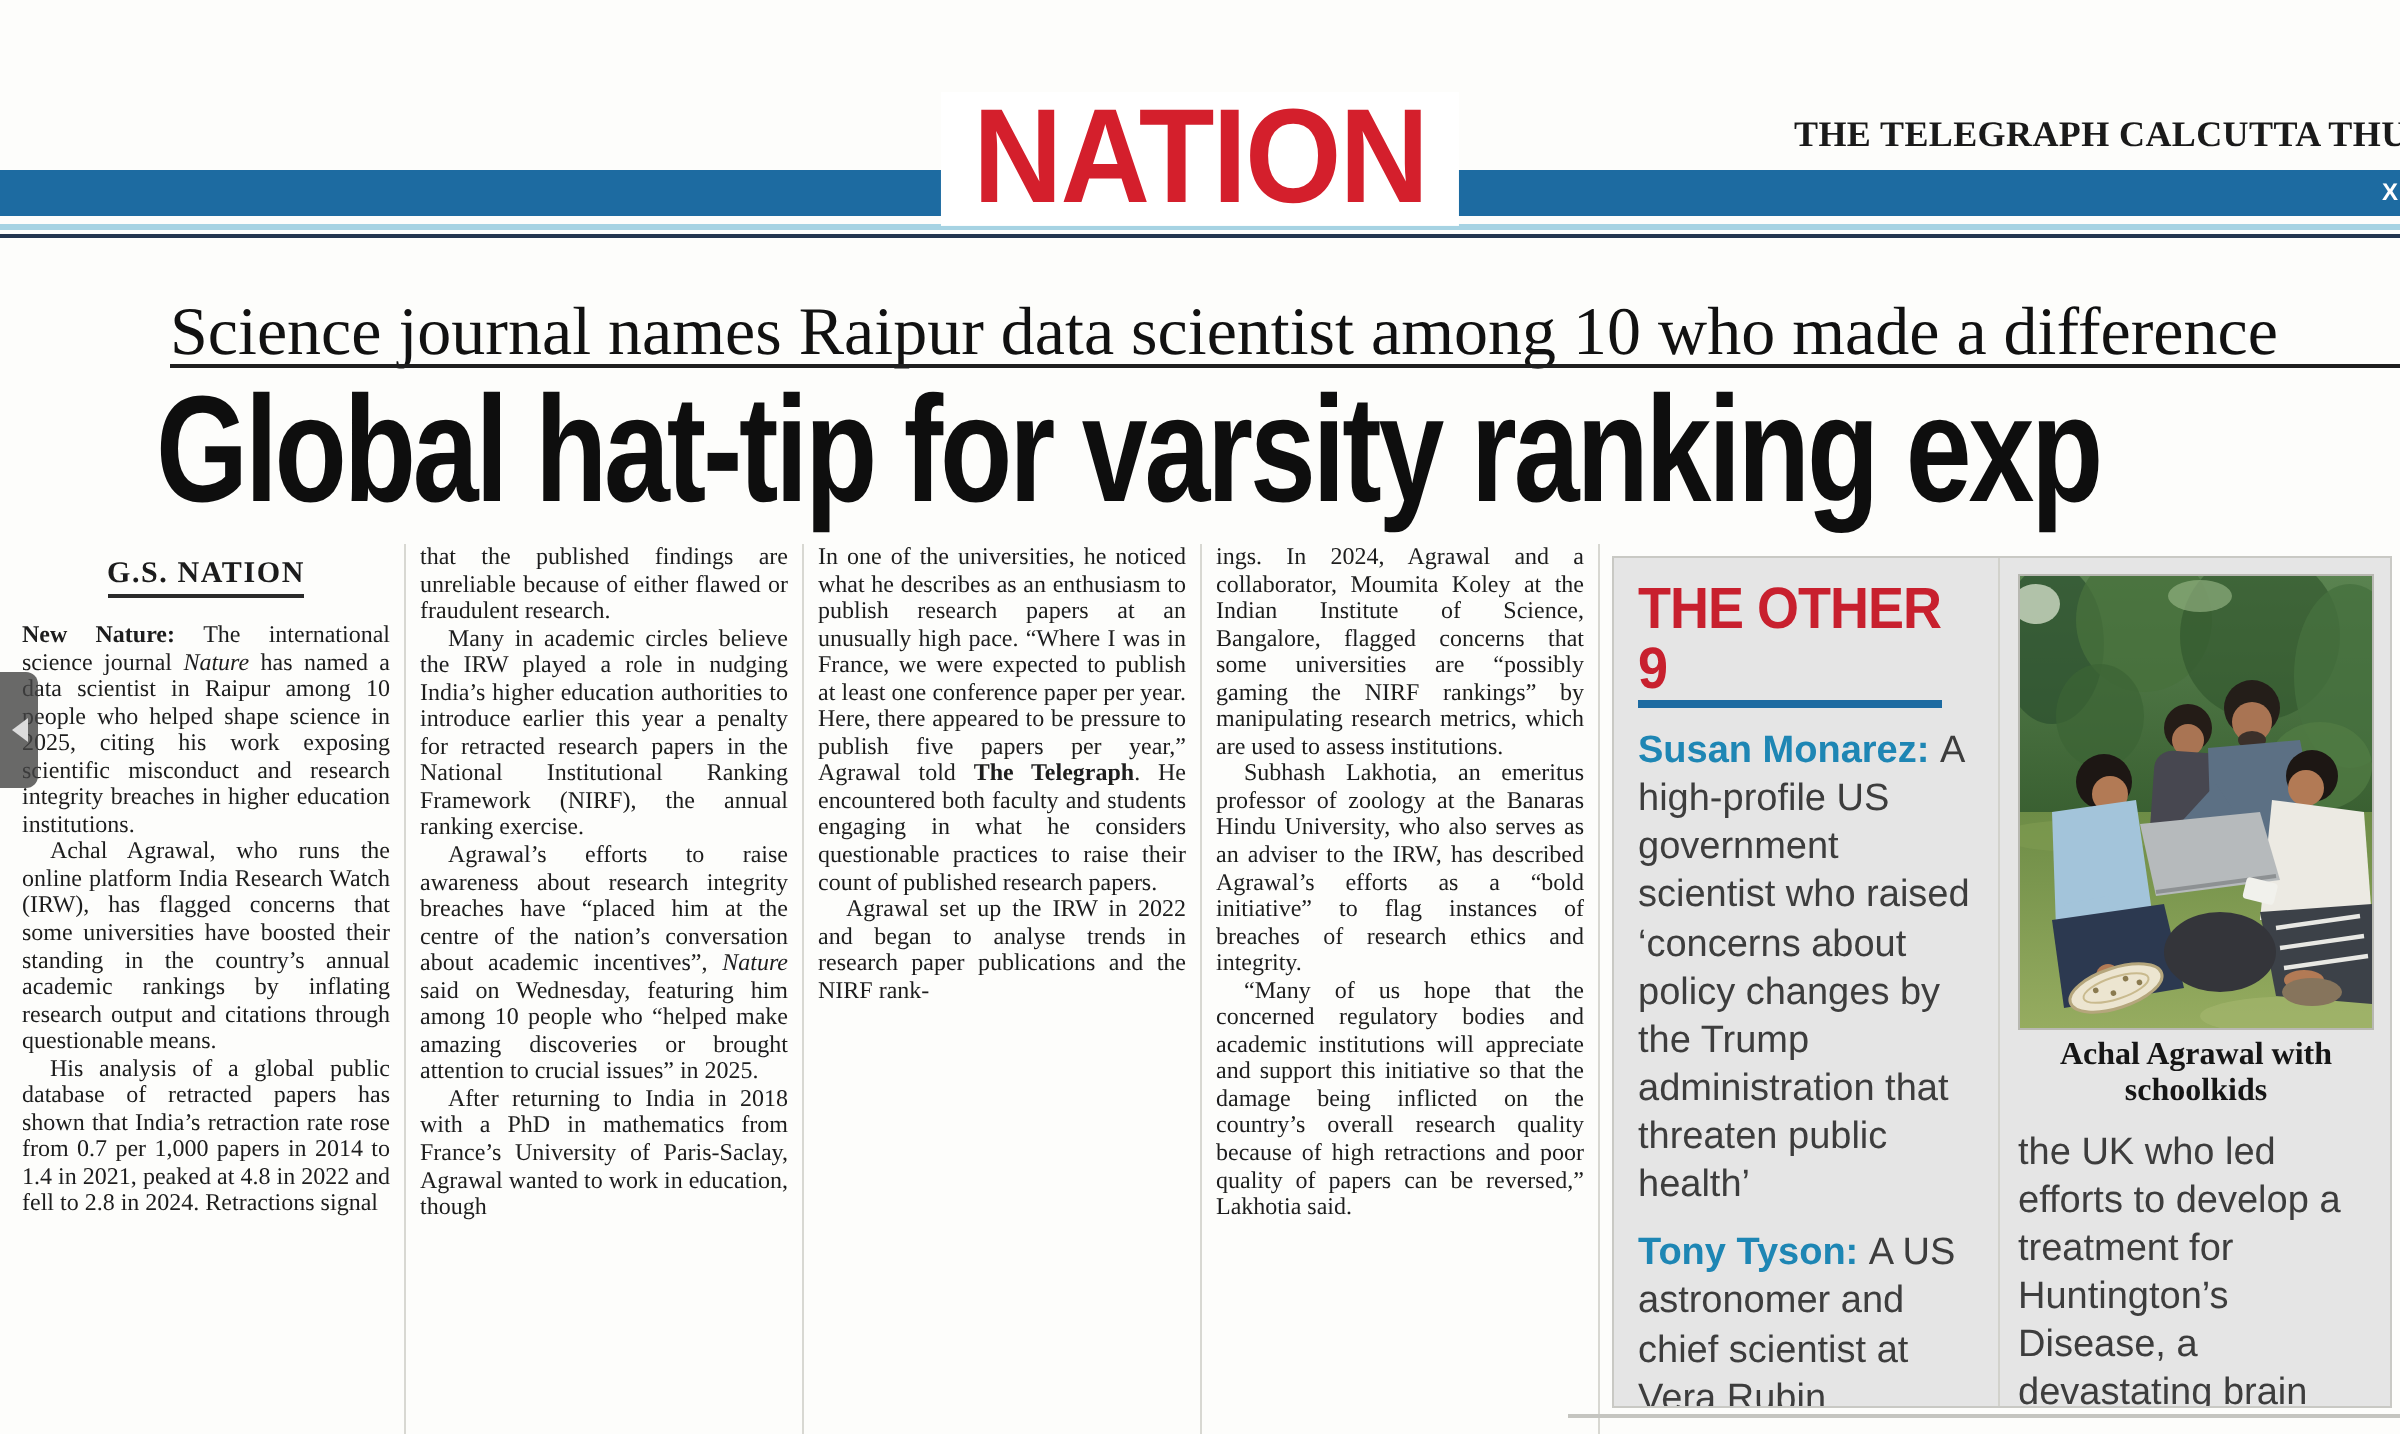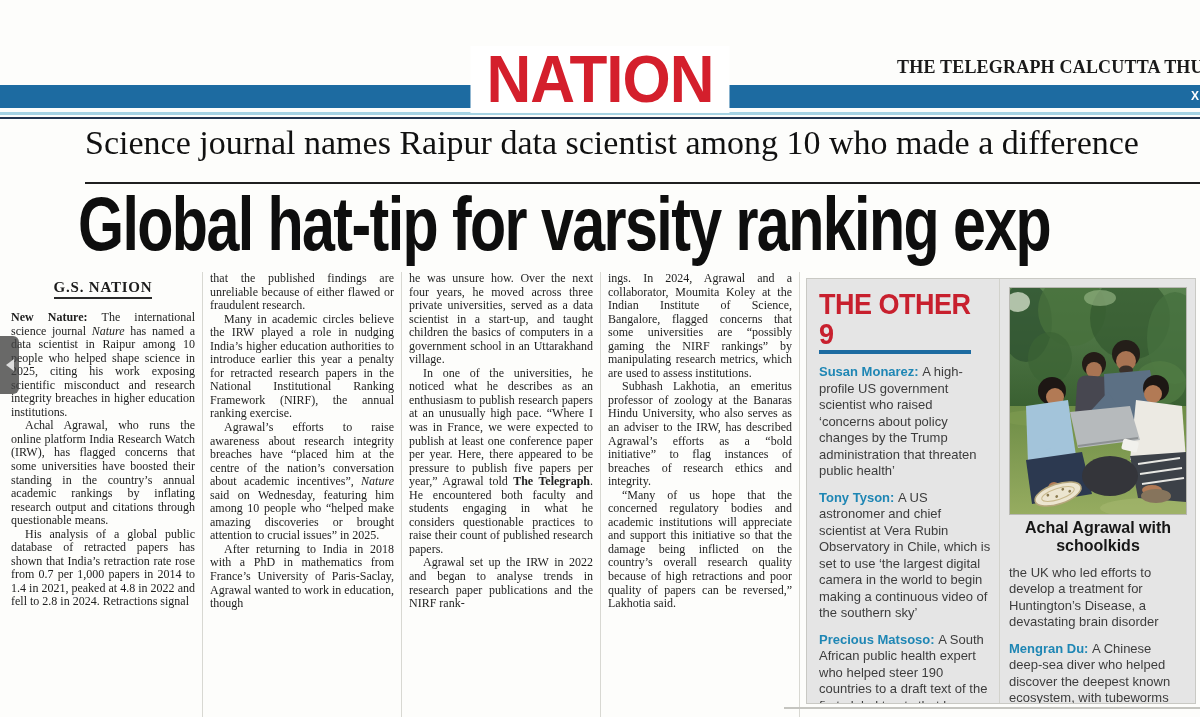--- a/index.html
+++ b/index.html
@@ -17,21 +17,21 @@
     transform-origin:center top;background:#fff;padding:0 16px;
     font-family:"Liberation Sans",sans-serif;font-weight:bold;font-size:62px;line-height:62px;
     color:#d41f2c;letter-spacing:-1px;z-index:2;
   }
   .paper-name{
     position:absolute;left:897px;top:57px;white-space:nowrap;
     font-family:"Liberation Serif",serif;font-weight:bold;font-size:18px;color:#1a1a1a;letter-spacing:.2px;
   }
   
   .kicker{
-    position:absolute;left:85px;top:124px;width:1115px;white-space:nowrap;
+    position:absolute;left:85px;top:148px;width:1115px;white-space:nowrap;
     font-family:"Liberation Serif",serif;font-size:34px;color:#111;
   }
   .kicker-rule{position:absolute;left:85px;top:182px;width:1115px;height:2px;background:#1f1f1f;}
   .headline{
     position:absolute;left:78px;top:186px;margin:0;white-space:nowrap;
     font-family:"Liberation Sans",sans-serif;font-weight:bold;font-size:74px;line-height:76px;
     letter-spacing:-2px;color:#0e0e0e;transform:scaleX(.8) scaleY(1.02);transform-origin:left top;
   }
   
   .article{position:absolute;left:4px;top:272px;width:800px;height:445px;overflow:hidden;display:flex;}
@@ -51,31 +51,31 @@
   }
   .sb-left{width:194px;box-sizing:border-box;padding:6px 8px 0 12px;}
   .sb-div{width:1px;background:#d2d2cc;}
   .sb-right{flex:1;box-sizing:border-box;padding:6px 8px 0 9px;}
   .sb-title{
     font-family:"Liberation Sans",sans-serif;font-weight:bold;font-size:27px;line-height:28px;
     color:#c8202e;letter-spacing:-.5px;transform:scaleY(1.08);transform-origin:left top;margin-top:4px;
   }
   .sb-title-rule{width:152px;height:4px;background:#1d6ba1;margin:5px 0 10px;}
   .entry{
-    font-family:"Liberation Sans",sans-serif;font-size:13px;line-height:1.27;
+    font-family:"Liberation Sans",sans-serif;font-size:19px;line-height:1.27;
     color:#3d3d3d;margin:0 0 10px;
   }
   .entry .name{color:#1e86b4;font-weight:bold;}
   .photo{
     width:176px;height:226px;border:1px solid #b8b8b2;margin:2px auto 4px;
     position:relative;overflow:hidden;background:#4a7040;
   }
   .photo svg{display:block;}
   .caption{
-    font-family:Liberation Sans, sans-serif;font-weight:bold;font-size:16px;line-height:1.15;
+    font-family:Liberation Serif, serif;font-weight:bold;font-size:16px;line-height:1.15;
     text-align:center;color:#161616;width:150px;margin:4px auto 9px;
   }
   .bottom-rule{position:absolute;left:784px;top:707px;width:416px;height:2px;background:#c5c5c0;}
   
   .prev-btn{
     position:absolute;left:0;top:336px;width:19px;height:58px;z-index:20;
     background:rgba(68,68,68,.8);border:none;border-radius:0 6px 6px 0;
     display:flex;align-items:center;justify-content:center;cursor:pointer;padding:0;
   }
   .tri{width:0;height:0;border-top:6px solid transparent;border-bottom:6px solid transparent;border-right:8px solid #dcdcdc;}
@@ -111,21 +111,20 @@
   <div class="col">
     <div>
         <p><span>that the published findings are unreliable because of either flawed or fraudulent research.</span></p>
         <p><span>Many in academic circles believe the IRW played a role in nudging India’s higher education authorities to introduce earlier this year a penalty for retracted research papers in the National Institutional Ranking Framework (NIRF), the annual ranking exercise.</span></p>
         <p><span>Agrawal’s efforts to raise awareness about research integrity breaches have “placed him at the centre of the nation’s conversation about academic incentives”, </span><span class="i">Nature</span><span> said on Wednesday, featuring him among 10 people who “helped make amazing discoveries or brought attention to crucial issues” in 2025.</span></p>
         <p><span>After returning to India in 2018 with a PhD in mathematics from France’s University of Paris-Saclay, Agrawal wanted to work in education, though</span></p>
       </div>
   </div>
   <div class="col">
     <div>
-        <p><span>he was unsure how. Over the next four years, he moved across three private universities, served as a data scientist in a start-up, and taught children the basics of computers in a government school in an Uttarakhand village.</span></p>
         <p><span>In one of the universities, he noticed what he describes as an enthusiasm to publish research papers at an unusually high pace. “Where I was in France, we were expected to publish at least one conference paper per year. Here, there appeared to be pressure to publish five papers per year,” Agrawal told </span><span class="b">The Telegraph</span><span>. He encountered both faculty and students engaging in what he considers questionable practices to raise their count of published research papers.</span></p>
         <p><span>Agrawal set up the IRW in 2022 and began to analyse trends in research paper publications and the NIRF rank-</span></p>
       </div>
   </div>
   <div class="col">
     <div>
         <p><span>ings. In 2024, Agrawal and a collaborator, Moumita Koley at the Indian Institute of Science, Bangalore, flagged concerns that some universities are “possibly gaming the NIRF rankings” by manipulating research metrics, which are used to assess institutions.</span></p>
         <p><span>Subhash Lakhotia, an emeritus professor of zoology at the Banaras Hindu University, who also serves as an adviser to the IRW, has described Agrawal’s efforts as a “bold initiative” to flag instances of breaches of research ethics and integrity.</span></p>
         <p><span>“Many of us hope that the concerned regulatory bodies and academic institutions will appreciate and support this initiative so that the damage being inflicted on the country’s overall research quality because of high retractions and poor quality of papers can be reversed,” Lakhotia said.</span></p>
       </div>

